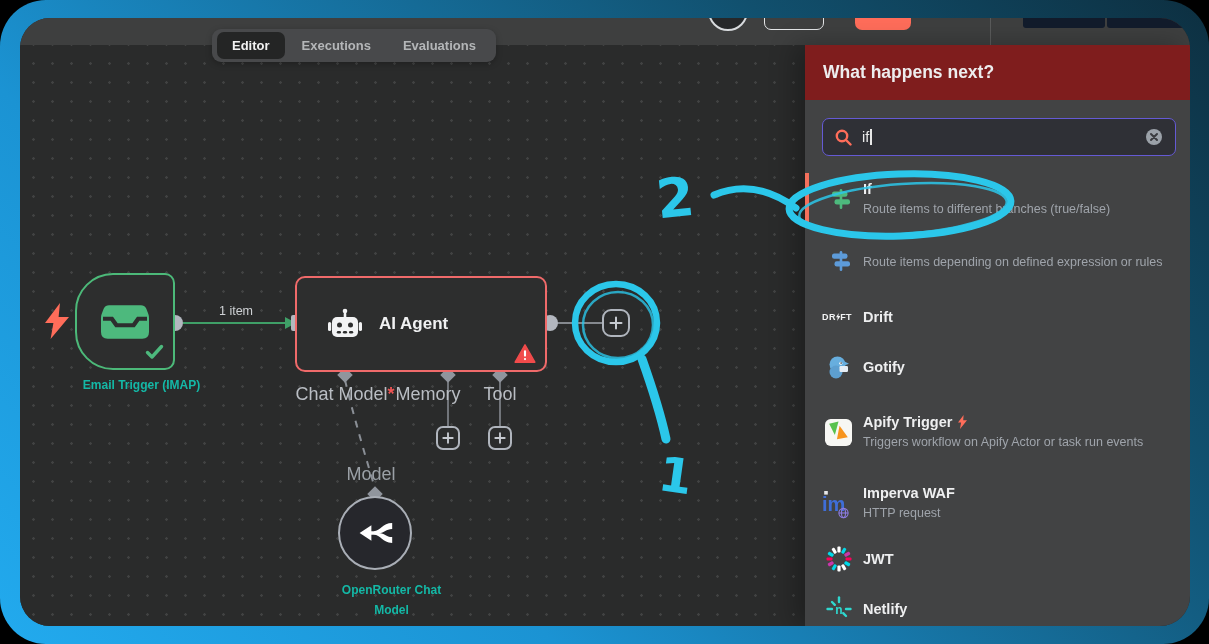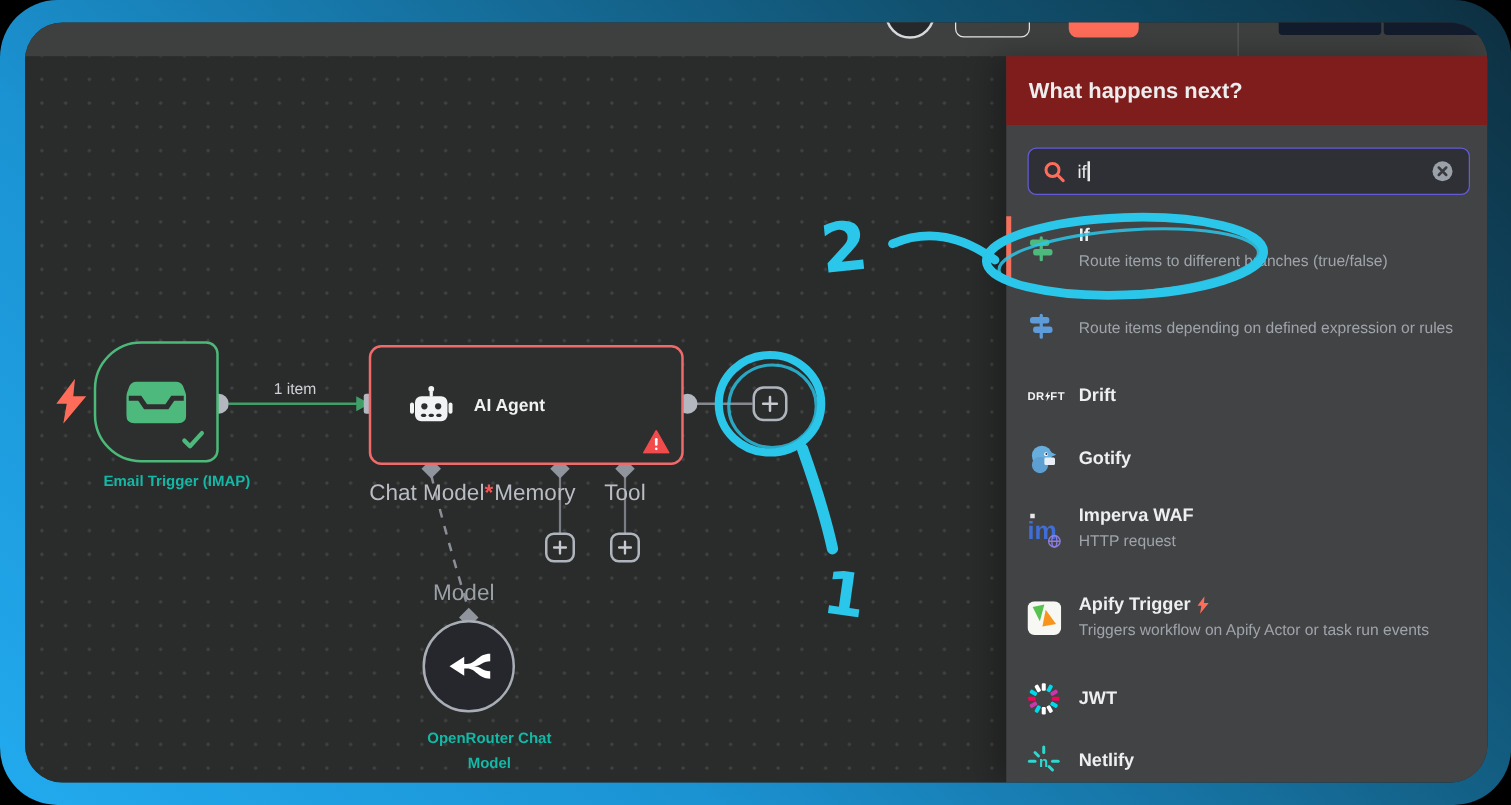--- a/index.html
+++ b/index.html
@@ -41,21 +41,21 @@
 
   .node-email{position:absolute;left:55px;top:255px;width:100px;height:97px;background:#2d2e2e;
           border:2px solid #4cb979;border-radius:38px 10px 10px 38px;
           display:flex;align-items:center;justify-content:center;}
   .check{position:absolute;right:9px;bottom:8px;}
   .bolt-big{position:absolute;left:24px;top:285px;}
 
   .node-ai{position:absolute;left:275px;top:258px;width:252px;height:96px;background:#2d2e2e;
           border:2px solid #ef6a6a;border-radius:10px;display:flex;align-items:center;
           padding-left:30px;gap:16px;}
-  .ai-title{font-size:14px;font-weight:700;color:#f0f1f2;}
+  .ai-title{font-size:17px;font-weight:700;color:#f0f1f2;}
   .warn{position:absolute;right:9px;bottom:7px;}
 
   .node-circle{position:absolute;left:318px;top:478px;width:74px;height:74px;border-radius:50%;
           background:#26272c;border:2px solid #a9aeb6;display:flex;align-items:center;justify-content:center;}
 
   .node-label{position:absolute;transform:translateX(-50%);text-align:center;white-space:nowrap;
           font-size:12px;font-weight:600;color:#14b8a6;z-index:2;padding-left:33px;}
   .or-label{white-space:normal;width:168px;line-height:20px;}
 
   .port-label{position:absolute;transform:translateX(-50%);font-size:18px;color:#b9bdc3;
@@ -79,21 +79,21 @@
          background:#2f3036;display:flex;align-items:center;padding:0 12px;gap:10px;}
   .search-value{flex:1;font-size:14.5px;color:#ebebeb;}
   .caret{display:inline-block;width:1.5px;height:16px;background:#e8e8e8;margin-left:1px;
          vertical-align:-3px;}
   .clear-btn{background:none;border:none;padding:0;display:flex;cursor:pointer;}
 
   .node-list{margin-top:12px;}
   .nl-row{position:relative;display:flex;gap:11px;padding:0 16px 0 17px;align-items:center;cursor:pointer;}
   .h62{height:62px;} .h50{height:50px;} .h80{height:80px;}
   .active-bar{position:absolute;left:0;top:5px;bottom:5px;width:4px;background:#f4705c;}
-  .nl-ic{width:30px;display:flex;justify-content:flex-start;align-items:center;flex-shrink:0;}
+  .nl-ic{width:30px;display:flex;justify-content:flex-end;align-items:center;flex-shrink:0;}
   .nl-title{font-size:14.5px;font-weight:700;color:#eeeff0;line-height:1.25;display:flex;
             align-items:center;gap:6px;}
   .nl-desc{font-size:12.5px;color:#9fa4ab;margin-top:3px;line-height:1.35;white-space:nowrap;}
   .nl-desc.wrap{white-space:normal;max-width:285px;}
   .drift-ic{color:#f2f3f4;font-weight:800;font-size:9px;letter-spacing:.4px;display:flex;
             align-items:center;}
 
   
   .annot{position:absolute;inset:0;z-index:10;pointer-events:none;}
 </style>
@@ -195,20 +195,25 @@
 
     <div class="topbar">
       <div class="avatar"></div>
       <button class="btn-outline"></button>
       <button class="btn-orange"></button>
       <div class="tb-divider"></div>
       <button class="btn-navy b1"></button>
       <button class="btn-navy b2"></button>
     </div>
 
+    <div class="tabbar">
+      <div class="tab active">Editor</div>
+      <div class="tab">Executions</div>
+      <div class="tab">Evaluations</div>
+    </div>
 
     <div class="panel">
       <div class="panel-header">
         <h2 class="panel-title">What happens next?</h2>
       </div>
 
       <div class="search-row">
         <svg width="17" height="17" viewBox="0 0 17 17">
           <circle cx="7" cy="7" r="5.2" fill="none" stroke="#ff6d5a" stroke-width="2.4"></circle>
           <line x1="11" y1="11" x2="15.5" y2="15.5" stroke="#ff6d5a" stroke-width="2.4" stroke-linecap="round"></line>
@@ -271,57 +276,57 @@
               <circle cx="11.5" cy="10.5" r="8" fill="#67aede"></circle>
               <circle cx="10" cy="18" r="6.5" fill="#5d9fd0"></circle>
               <rect x="13.5" y="12" width="8.5" height="6" rx="1.2" fill="#e7eef5"></rect>
               <path d="M18.5 7.5 l4.5 2.2 -4 1.6 Z" fill="#67aede"></path>
               <circle cx="14.8" cy="9.3" r="1.5" fill="#fff"></circle>
                 <circle cx="15.1" cy="9.1" r=".8" fill="#23282e"></circle>
             </svg>
           </span>
           <div class="nl-text">
             <div class="nl-title">Gotify</div>
+          </div>
+        </div>
+
+        <div class="nl-row h80">
+          <span class="nl-ic">
+            <svg width="27" height="27" viewBox="0 0 26 26">
+              <rect width="26" height="26" rx="5.5" fill="#f7f7f4"></rect>
+              <path d="M4 4.5 L13 2.5 L9.5 15.5 Z" fill="#58c24e"></path>
+              <path d="M14 6.5 L22 17.5 L11.5 19.5 Z" fill="#f7941e"></path>
+            </svg>
+          </span>
+          <div class="nl-text">
+            <div class="nl-title">
+              <span>Apify Trigger</span>
+              <svg width="9" height="14" viewBox="0 0 9 14">
+                <path d="M5.6 0 L0 7.5 h3.1 L2 14 L9 5.3 H5.2 Z" fill="#ff6d5a"></path>
+              </svg>
+            </div>
+            <div class="nl-desc wrap">Triggers workflow on Apify Actor or task run events</div>
           </div>
         </div>
 
         <div class="nl-row h62">
           <span class="nl-ic">
             <svg width="30" height="32" viewBox="0 0 30 32">
               <rect x="2.2" y="4" width="3.6" height="3.6" fill="#e8e8e8"></rect>
               <text x="0" y="24" font-size="20" font-weight="800" fill="#3f6ed8" font-family="Liberation Sans, sans-serif">im</text>
               <g stroke="#8d7ce0" stroke-width="1.1" fill="none">
                 <circle cx="21.5" cy="26" r="4.6"></circle>
                 <ellipse cx="21.5" cy="26" rx="2" ry="4.6"></ellipse>
                 <line x1="16.9" y1="26" x2="26.1" y2="26"></line>
               </g>
             </svg>
           </span>
           <div class="nl-text">
             <div class="nl-title">Imperva WAF</div>
             <div class="nl-desc">HTTP request</div>
-          </div>
-        </div>
-
-        <div class="nl-row h80">
-          <span class="nl-ic">
-            <svg width="27" height="27" viewBox="0 0 26 26">
-              <rect width="26" height="26" rx="5.5" fill="#f7f7f4"></rect>
-              <path d="M4 4.5 L13 2.5 L9.5 15.5 Z" fill="#58c24e"></path>
-              <path d="M14 6.5 L22 17.5 L11.5 19.5 Z" fill="#f7941e"></path>
-            </svg>
-          </span>
-          <div class="nl-text">
-            <div class="nl-title">
-              <span>Apify Trigger</span>
-              <svg width="9" height="14" viewBox="0 0 9 14">
-                <path d="M5.6 0 L0 7.5 h3.1 L2 14 L9 5.3 H5.2 Z" fill="#ff6d5a"></path>
-              </svg>
-            </div>
-            <div class="nl-desc wrap">Triggers workflow on Apify Actor or task run events</div>
           </div>
         </div>
 
         <div class="nl-row h50">
           <span class="nl-ic">
             <svg width="26" height="26" viewBox="-13 -13 26 26">
               <g>
                 <rect x="-1.6" y="-12.5" width="3.2" height="6" rx="1" fill="#ffffff"></rect>
                 <rect x="-1.6" y="-12.5" width="3.2" height="6" rx="1" fill="#00d9e9" transform="rotate(30)"></rect>
                 <rect x="-1.6" y="-12.5" width="3.2" height="6" rx="1" fill="#c837ab" transform="rotate(60)"></rect>

